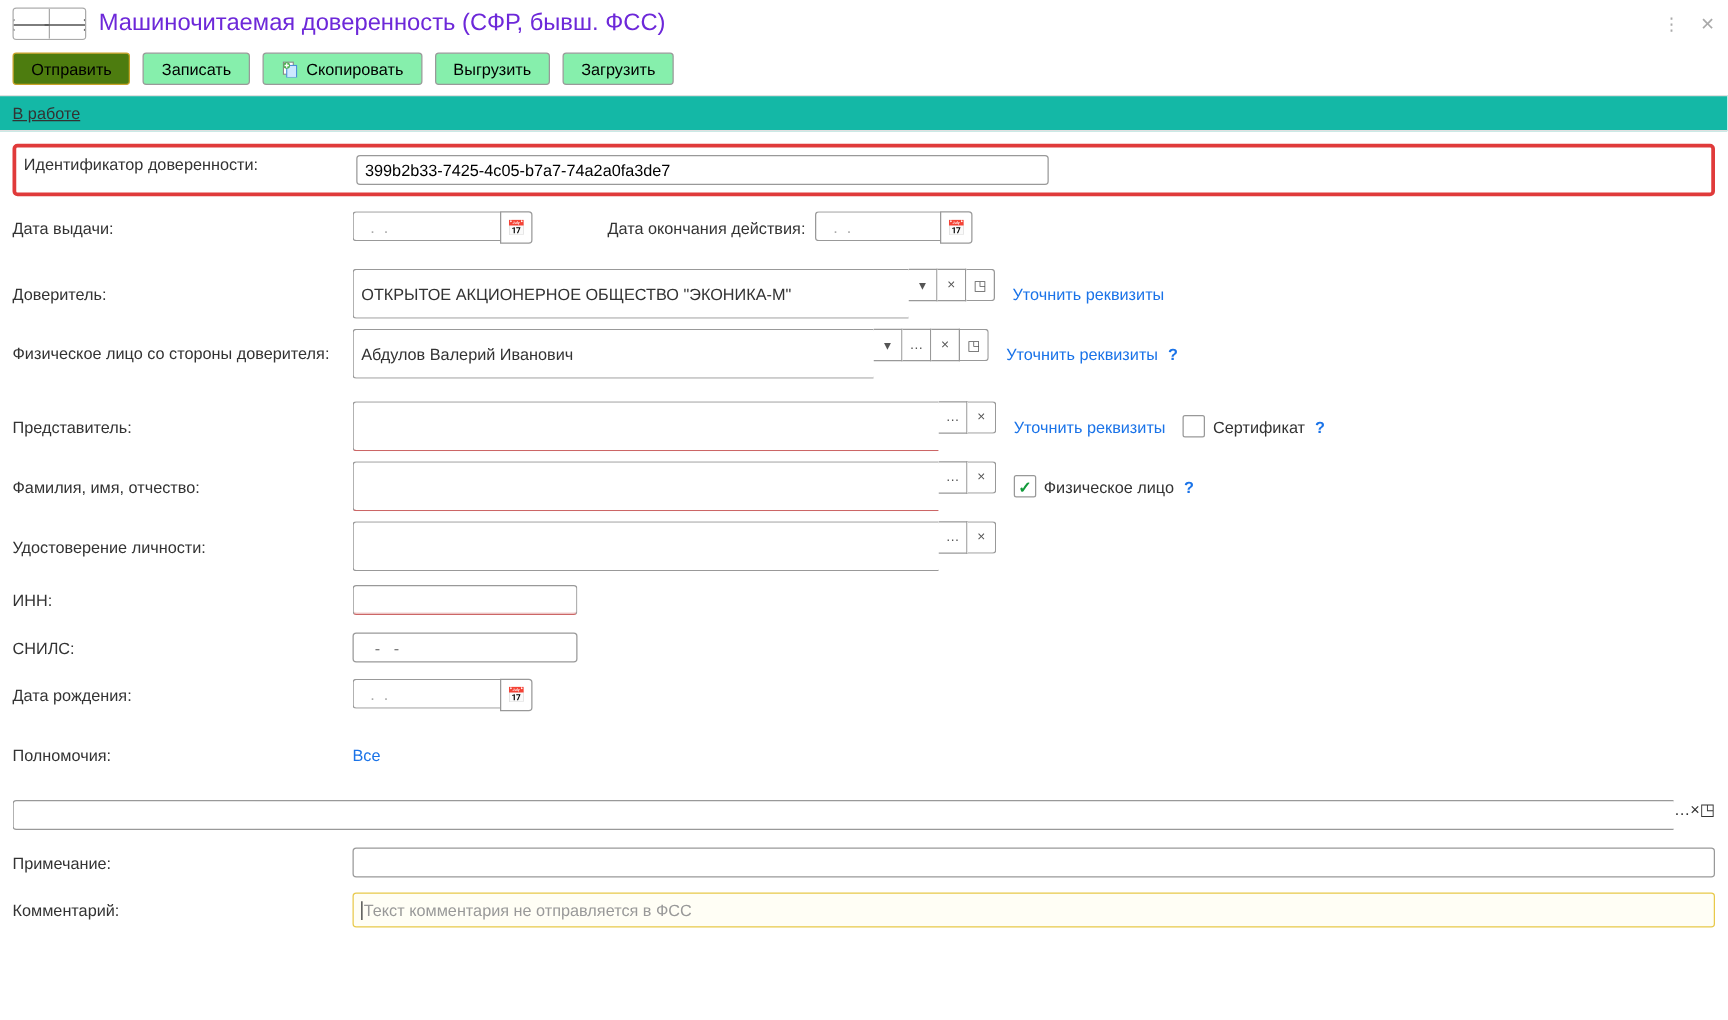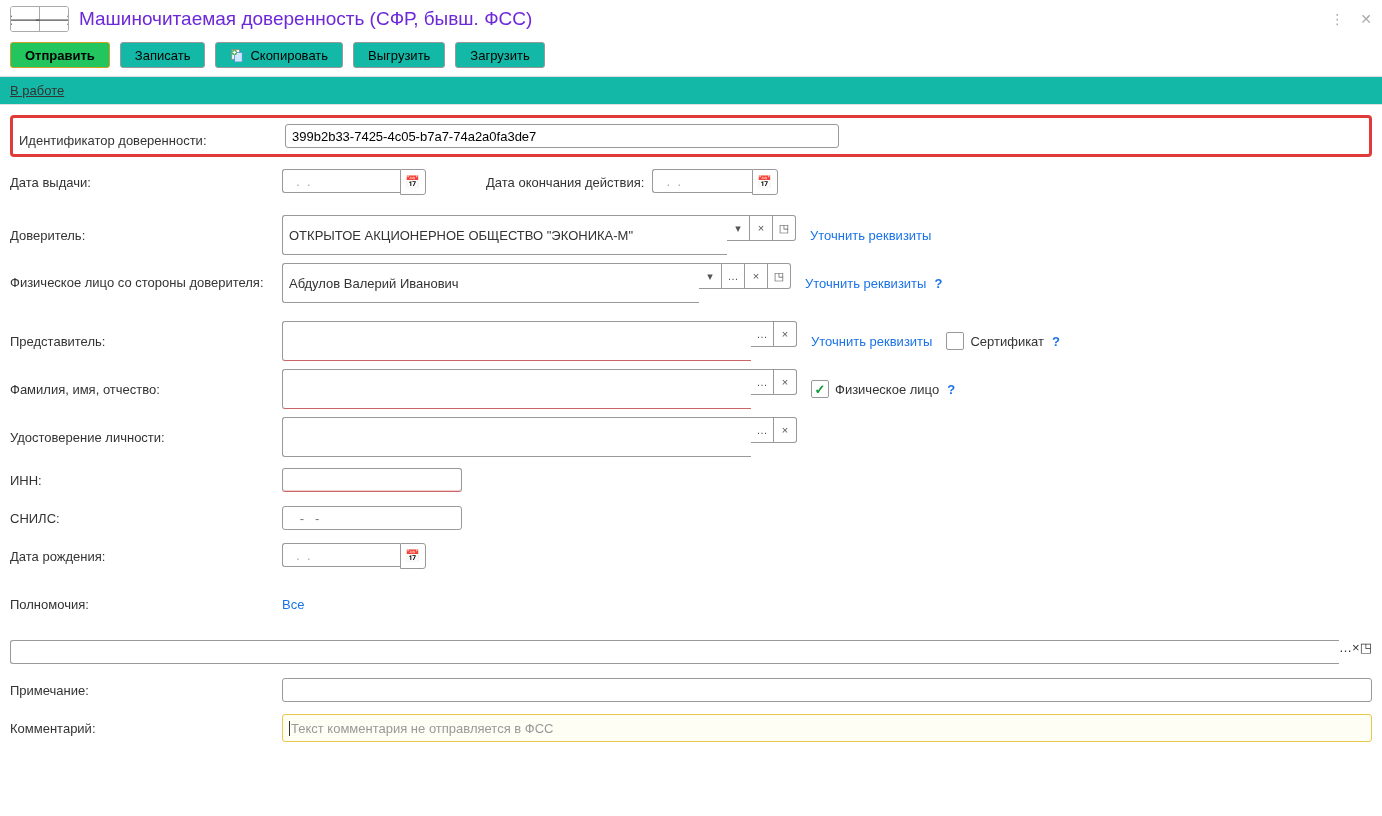--- a/index.html
+++ b/index.html
@@ -5,32 +5,32 @@
 html,body{margin:0;padding:0;font-family:Arial,sans-serif;font-size:13px;color:#333;background:#fff}
 body{width:1382px}
 .header{display:flex;align-items:center;padding:6px 10px;gap:10px}
 .nav-btns{display:flex;border:1px solid #aaa;border-radius:3px;overflow:hidden}
 .nav-btn{width:28px;height:24px;display:flex;align-items:center;justify-content:center;background:#fff;cursor:pointer;font-size:15px;color:#555}
 .nav-btn+.nav-btn{border-left:1px solid #aaa}
 .title{font-size:19px;font-weight:400;color:#6d28d9}
 .hdr-right{margin-left:auto;display:flex;gap:16px;align-items:center;color:#aaa}
 .hdr-icon{cursor:pointer;font-size:14px}
 .toolbar{display:flex;gap:10px;padding:4px 10px 8px}
-.btn{height:26px;padding:0 14px;border:1px solid #999;border-radius:3px;background:#14b8a6;font-size:13px;display:flex;align-items:center;gap:6px;cursor:pointer}
-.btn-primary{background:#22c55e;border-color:#c9a227;font-weight:700}
+.btn{height:26px;padding:0 14px;border:1px solid #999;border-radius:3px;background:#86efac;font-size:13px;display:flex;align-items:center;gap:6px;cursor:pointer}
+.btn-primary{background:#4d7c0f;border-color:#c9a227;font-weight:400}
 .status-bar{background:#14b8a6;padding:6px 10px;border-top:1px solid #e0e0e0;border-bottom:1px solid #e0e0e0}
 .status-link{color:#333;text-decoration:underline;cursor:pointer}
 .form{padding:10px}
 .row{display:flex;align-items:center;min-height:30px;margin-bottom:8px}
 .row.gap-top{margin-top:18px}
 .label{width:272px;flex-shrink:0;padding-right:8px;box-sizing:border-box}
 .label.bold{font-weight:400}
 .inp{height:24px;border:1px solid #999;border-radius:3px;padding:0 6px;font-size:13px;box-sizing:border-box;background:#fff}
 .inp.req{border-bottom:1px solid #c66;box-shadow:inset 0 -1px 0 rgba(204,102,102,.3)}
-.hl{border:3px solid #e03a3a;border-radius:4px;padding:6px;display:flex;align-items:flex-end;margin-bottom:10px}
+.hl{border:3px solid #e03a3a;border-radius:4px;padding:6px;display:flex;align-items:flex-start;margin-bottom:10px}
 .hl .label{width:266px}
 .hl .inp{flex:0 0 554px}
 .combo{display:flex;height:40px}
 .combo .cmain{border:1px solid #999;border-right:none;border-radius:3px 0 0 3px;padding:0 6px;display:flex;align-items:center;background:#fff}
 .combo .cbtn{width:22px;height:24px;border:1px solid #999;border-left:none;display:flex;align-items:center;justify-content:center;background:#fff;cursor:pointer;font-size:11px;color:#555}
 .combo .cbtn.last{border-radius:0 3px 3px 0}
 .combo .cmain.req{border-bottom-color:#c66}
 .link{color:#1a73e8;cursor:pointer;margin-left:14px}
 .help{color:#1a73e8;margin-left:8px;font-weight:700;cursor:pointer}
 .chk{display:flex;align-items:center;gap:6px;margin-left:14px}

